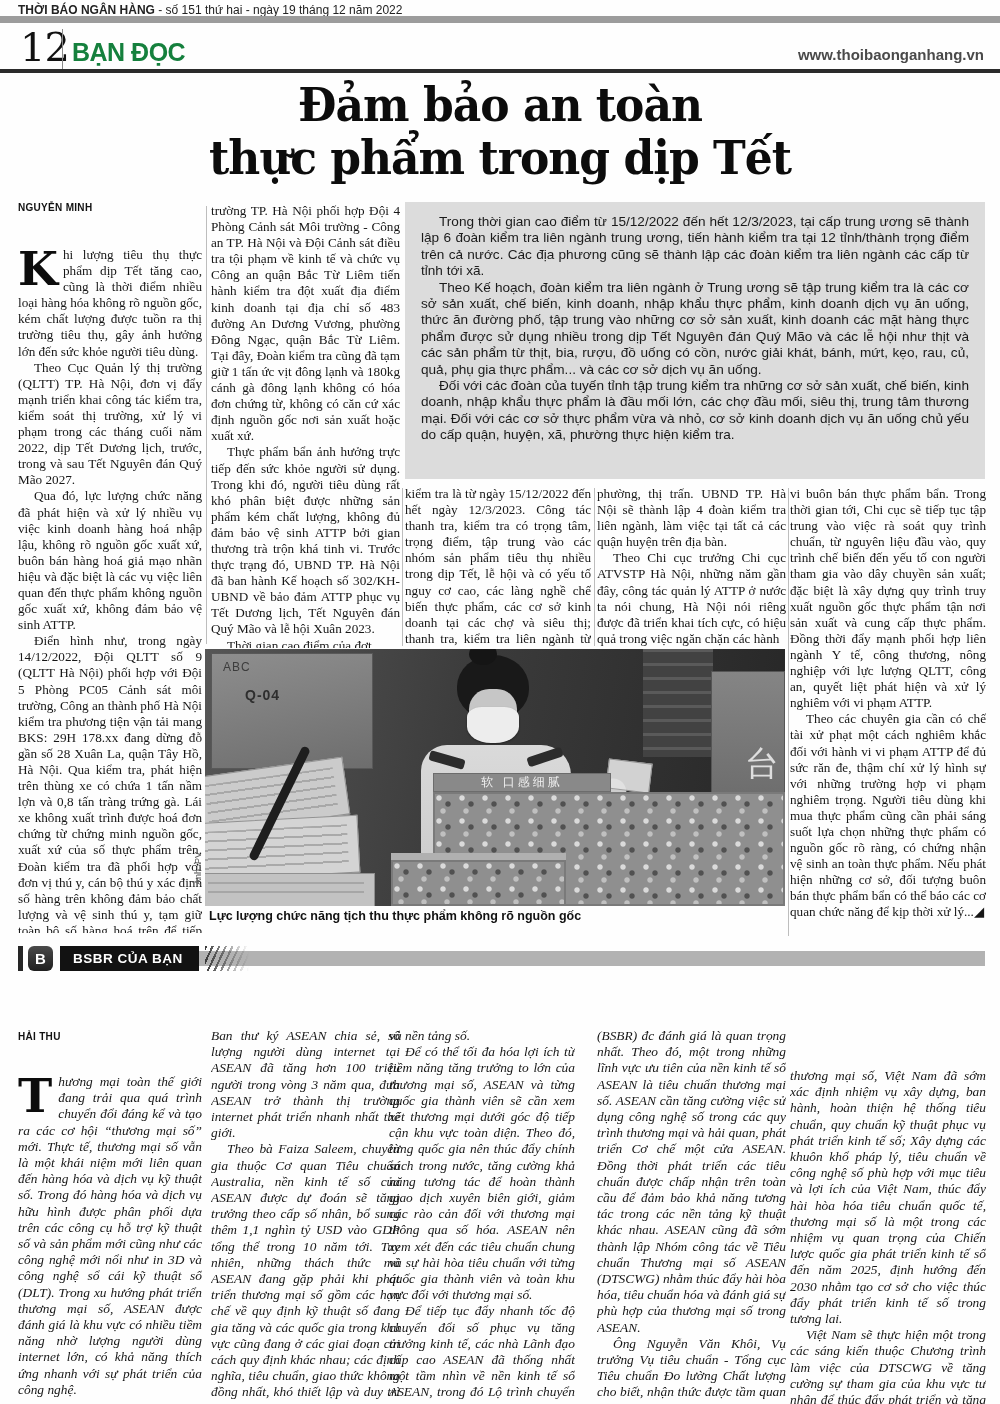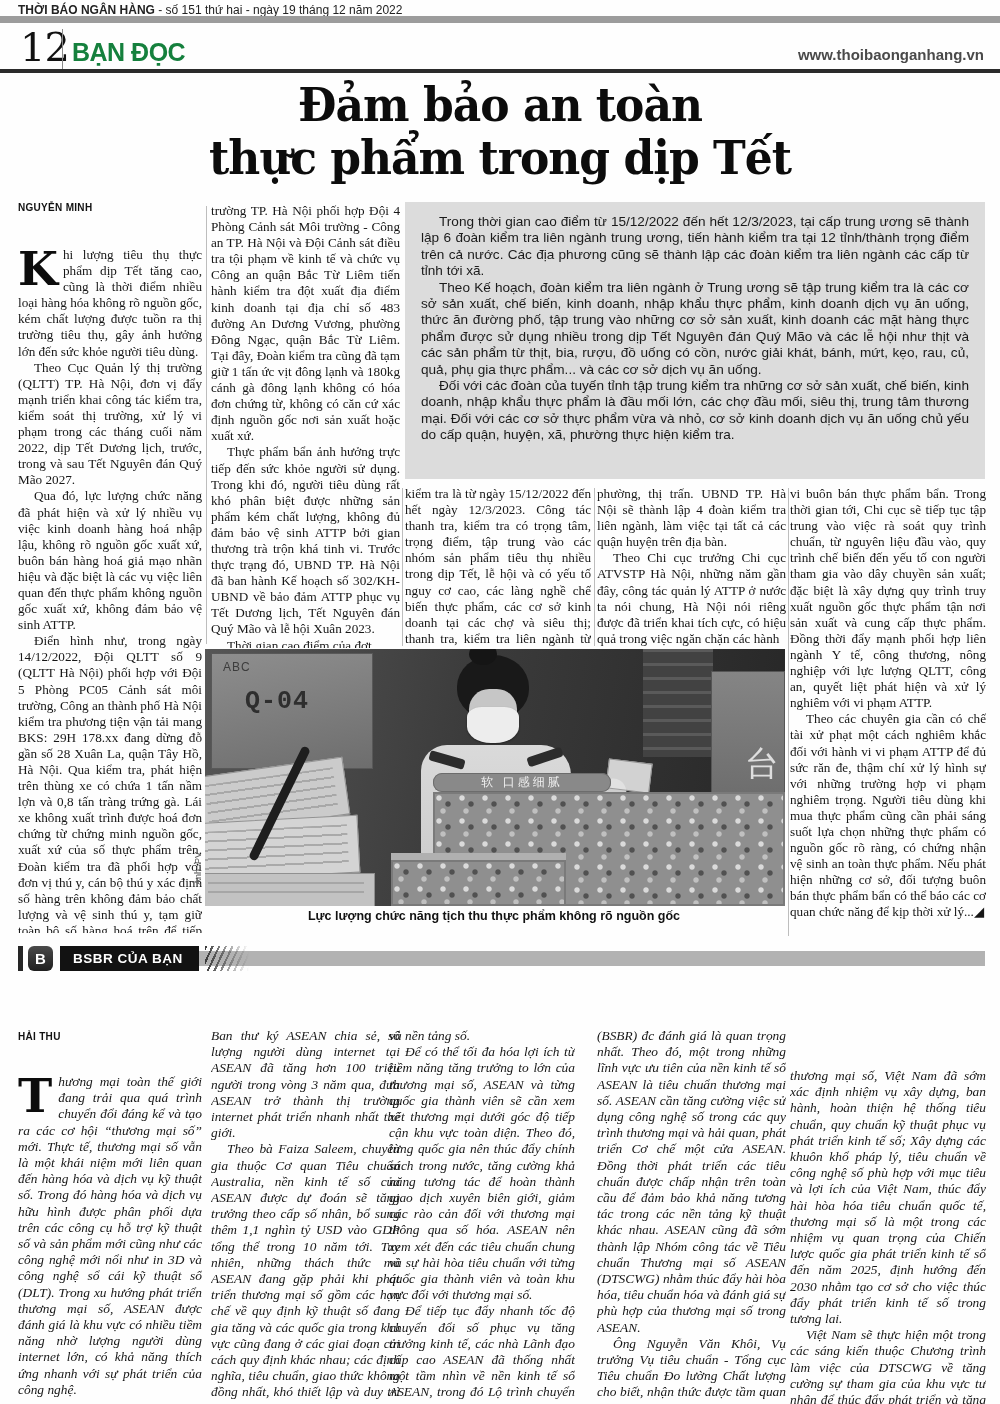--- a/index.html
+++ b/index.html
@@ -46,21 +46,21 @@
     font-family:"Liberation Sans",sans-serif; font-size:13.6px; line-height:16.4px;
     text-align:justify; color:#1a1a1a; }
   .leadbox p { text-indent:18px; }
 
   
   .photo { position:absolute; left:205px; top:649px; width:580px; height:257px; overflow:hidden;
     background:linear-gradient(100deg,#565656 0%,#3b3b3b 45%,#262626 100%); }
   .photo * { position:absolute; }
   .ph-boxtop { left:6px; top:4px; width:162px; height:116px; background:linear-gradient(168deg,#8e8e8e,#6d6d6d); box-shadow:inset 0 0 0 1px #585858; }
   .ph-abc { left:12px; top:7px; font-family:"Liberation Sans",sans-serif; font-size:12px; color:#3c3c3c; letter-spacing:1px; }
-  .ph-q04 { left:34px; top:34px; font-family:Liberation Mono, monospace; font-weight:bold; font-size:25px; color:#2e2e2e; letter-spacing:1px; }
+  .ph-q04 { left:34px; top:34px; font-family:Liberation Sans, sans-serif; font-weight:bold; font-size:14px; color:#2e2e2e; letter-spacing:1px; }
   .ph-box { background:#cbcbcb; border:1px solid #909090; }
   .ph-box .lines { position:absolute; left:10px; right:10px; top:8px; bottom:8px;
     background:repeating-linear-gradient(#9f9f9f 0 2px, transparent 2px 9px); opacity:.8; }
   .b1 { left:-10px; top:118px; width:152px; height:58px; transform:rotate(-8deg); }
   .b2 { left:-14px; top:170px; width:168px; height:58px; transform:rotate(-3deg); background:#d4d4d4; }
   .b3 { left:-8px; top:224px; width:178px; height:36px; background:#c2c2c2; }
   .ph-cart { left:70px; top:92px; width:9px; height:125px; background:#1e1e1e; border-radius:5px; transform:rotate(26deg); }
   .ph-r1 { left:438px; top:0; width:70px; height:108px; background:#424242;
     background-image:repeating-linear-gradient(#5a5a5a 0 3px, transparent 3px 14px); }
   .ph-r2 { left:506px; top:22px; width:74px; height:122px; background:linear-gradient(#858585,#6e6e6e); box-shadow:inset 0 0 0 1px #565656; }
@@ -76,27 +76,27 @@
   .ph-badge { left:330px; top:146px; width:26px; height:9px; background:#4a4a4a; }
   .ph-arm { left:338px; top:136px; width:84px; height:27px; background:#cdcdcd; border-radius:13px; transform:rotate(-13deg); }
   .ph-item { left:402px; top:112px; width:44px; height:30px; background:#e4e4e4; border:1px solid #9a9a9a; transform:rotate(7deg); opacity:.9; }
   .ph-candy { background-color:#8f8f8f;
     background-image:radial-gradient(circle at 6px 6px,  #dadada 2.2px, transparent 3.2px),
                      radial-gradient(circle at 15px 12px,#515151 2.2px, transparent 3.2px),
                      radial-gradient(circle at 10px 19px,#c0c0c0 2.2px, transparent 3.2px);
     background-size:23px 23px; box-shadow:inset 0 0 0 2px #7a7a7a; }
   .ph-rim { left:228px; top:124px; width:178px; height:19px; background:#898989;
     font-family:"Liberation Sans",sans-serif; font-size:12px; color:#f0f0f0; letter-spacing:3px;
-    text-align:center; line-height:19px; box-shadow:inset 0 0 0 1px #6c6c6c;border-radius:9px; }
+    text-align:center; line-height:19px; box-shadow:inset 0 0 0 1px #6c6c6c; }
   .cd1 { left:228px; top:143px; width:352px; height:114px; }
   .cd2 { left:186px; top:204px; width:175px; height:53px; border-top:7px solid #b0b0b0; }
   .credit { position:absolute; left:193px; top:852px; writing-mode:vertical-rl; transform:rotate(180deg);
     font-family:"Liberation Sans",sans-serif; font-size:9px; color:#555; }
   .caption { position:absolute; left:209px; top:909px; width:570px;
-    font-family:"Liberation Sans",sans-serif; font-weight:bold; font-size:12.5px; color:#111;text-align:center; }
+    font-family:"Liberation Sans",sans-serif; font-weight:bold; font-size:12.5px; color:#111; }
 
   
   .blog-vbar { position:absolute; left:18px; top:946px; width:5px; height:25px; background:#262626; }
   .blog-icon { position:absolute; left:28px; top:946px; width:25px; height:25px; background:linear-gradient(#4a4a4a,#1f1f1f);
     border-radius:6px; color:#fff; font-family:"Liberation Sans",sans-serif; font-weight:bold; font-size:15px;
     text-align:center; line-height:25px; }
   .blog-graybar { position:absolute; left:60px; top:951px; width:925px; height:15px; background:#b2b2b2; }
   .blog-label { position:absolute; left:60px; top:946px; height:25px; background:#121212; color:#fff;
     font-family:"Liberation Sans",sans-serif; font-weight:bold; font-size:13.5px; letter-spacing:0.5px;
     line-height:25px; padding:0 16px 0 13px; }

